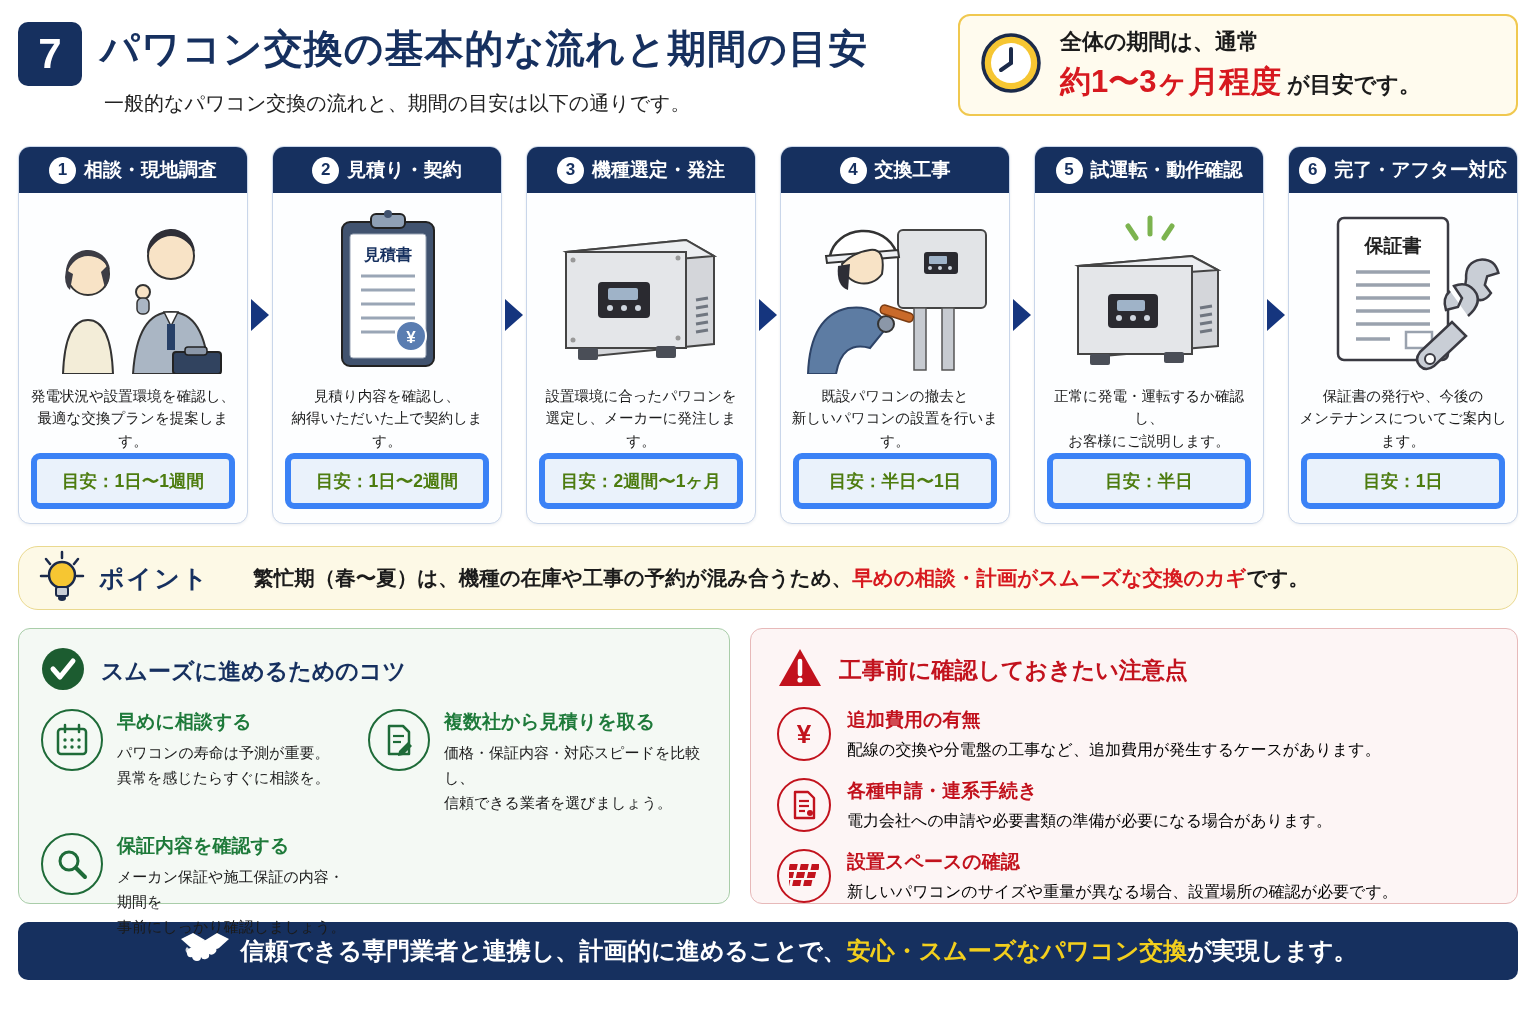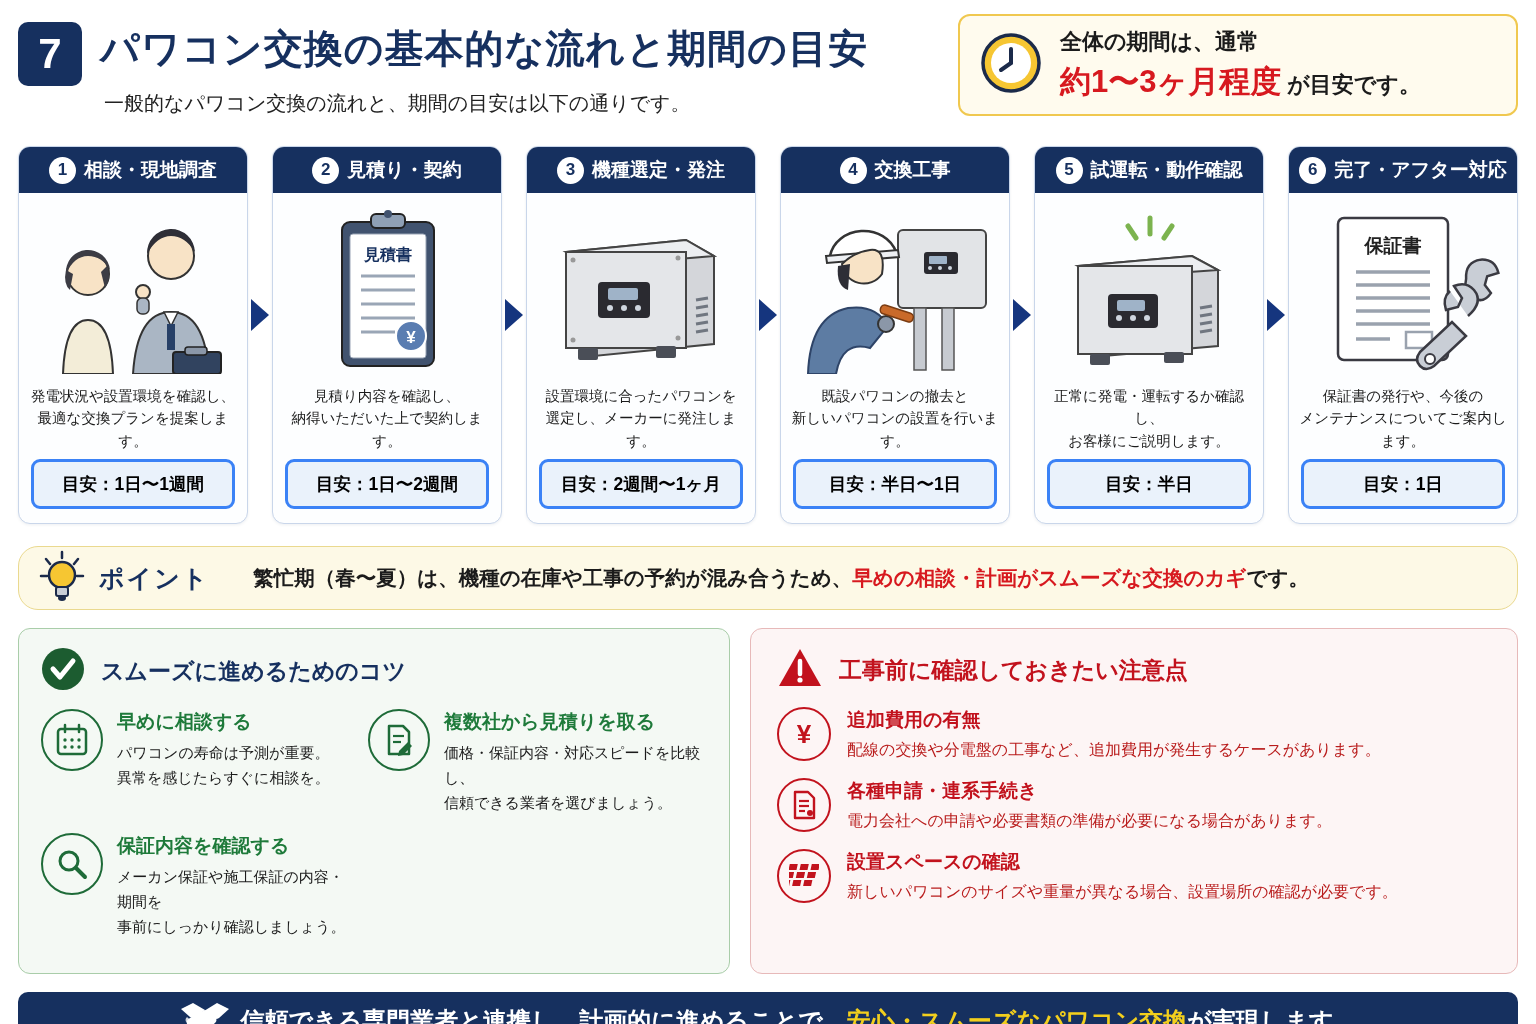--- a/index.html
+++ b/index.html
@@ -24,51 +24,51 @@
   
   .steps { display:flex; align-items:stretch; margin-top:10px; height:378px; }
   .step-card { flex:1; background:#fdfeff; border:1px solid #c9d6ea; border-radius:12px;
     display:flex; flex-direction:column; box-shadow:0 1px 3px rgba(20,45,90,.08); min-width:0; }
   .step-head { background:#16305f; color:#fff; border-radius:11px 11px 0 0; height:46px;
     display:flex; align-items:center; justify-content:center; gap:8px; font-weight:bold; font-size:19px; }
   .step-num { width:27px; height:27px; border-radius:50%; background:#fff; color:#16305f;
     display:flex; align-items:center; justify-content:center; font-size:17px; font-weight:bold; flex:0 0 27px; }
   .step-illo { height:192px; display:flex; align-items:center; justify-content:center; }
   .step-desc { font-size:14.5px; line-height:1.55; text-align:center; white-space:pre-line; color:#1b1b1b; padding:0 6px; }
-  .step-badge { margin:auto 12px 14px 12px; background:#eaf2fb; border:3px solid #3b82f6; border-radius:9px;
-    color:#000000; font-weight:bold; font-size:17.5px; text-align:center; padding:10px 4px; }
+  .step-badge { margin:auto 12px 14px 12px; background:#eaf2fb; border:6px solid #3b82f6; border-radius:9px;
+    color:#4d7c0f; font-weight:bold; font-size:17.5px; text-align:center; padding:10px 4px; }
   .arrow { flex:0 0 24px; display:flex; align-items:center; justify-content:center; }
   .arrow svg { margin-top:-40px; }
 
   
   .point-bar { margin-top:22px; background:#fdf9e6; border:1px solid #ead98f; border-radius:20px;
     height:64px; display:flex; align-items:center; padding:0 20px; gap:14px; }
   .point-label { font-size:25px; font-weight:bold; color:#16305f; letter-spacing:2px; margin-right:30px; }
   .point-text { font-size:20.5px; font-weight:bold; color:#1b1b1b; }
   .point-red { color:#d7191f; }
 
   
-  .cols { display:flex; gap:20px; margin-top:18px; height:346px; }
+  .cols { display:flex; gap:20px; margin-top:18px; height:276px; }
   .tips-box { flex:0 0 712px; background:#f4f9f4; border:1px solid #a9cda9; border-radius:12px; padding:18px 22px; }
   .caution-box { flex:1; background:#fdf5f5; border:1px solid #e7b9b9; border-radius:12px; padding:18px 26px; }
   .box-head { display:flex; align-items:center; gap:16px; margin-bottom:14px; }
   .tips-title { font-size:23px; font-weight:bold; color:#16305f; }
   .caution-title { font-size:23px; font-weight:bold; color:#c2121d; }
   .tips-grid { display:grid; grid-template-columns:1fr 1.07fr; row-gap:18px; column-gap:10px; }
   .tip { display:flex; gap:14px; align-items:flex-start; }
   .tip-ic { flex:0 0 62px; width:62px; height:62px; border:2px solid #1e6b38; border-radius:50%;
     display:flex; align-items:center; justify-content:center; background:#f4f9f4; }
   .tip-h { font-size:19px; font-weight:bold; color:#1e7a3a; margin-bottom:6px; }
   .tip-d { font-size:15px; color:#1b1b1b; line-height:1.65; white-space:pre-line; }
   .cautions { display:flex; flex-direction:column; gap:16px; }
   .caution { display:flex; gap:16px; align-items:flex-start; }
   .caution-ic { flex:0 0 54px; width:54px; height:54px; border:2px solid #c2121d; border-radius:50%;
     display:flex; align-items:center; justify-content:center; color:#c2121d; background:#fdf5f5; }
   .caution-h { font-size:19px; font-weight:bold; color:#c2121d; margin-bottom:5px; }
-  .caution-d { font-size:16px; color:#b91c1c; line-height:1.5; }
+  .caution-d { font-size:16px; color:#000000; line-height:1.5; }
 
   
   .footer-bar { margin-top:18px; background:#16305f; border-radius:10px; height:58px;
     display:flex; align-items:center; justify-content:center; gap:10px; }
   .footer-text { color:#fff; font-size:24px; font-weight:bold; }
   .footer-yellow { color:#f3cf1d; }
 </style>
 </head>
 <body>
 

